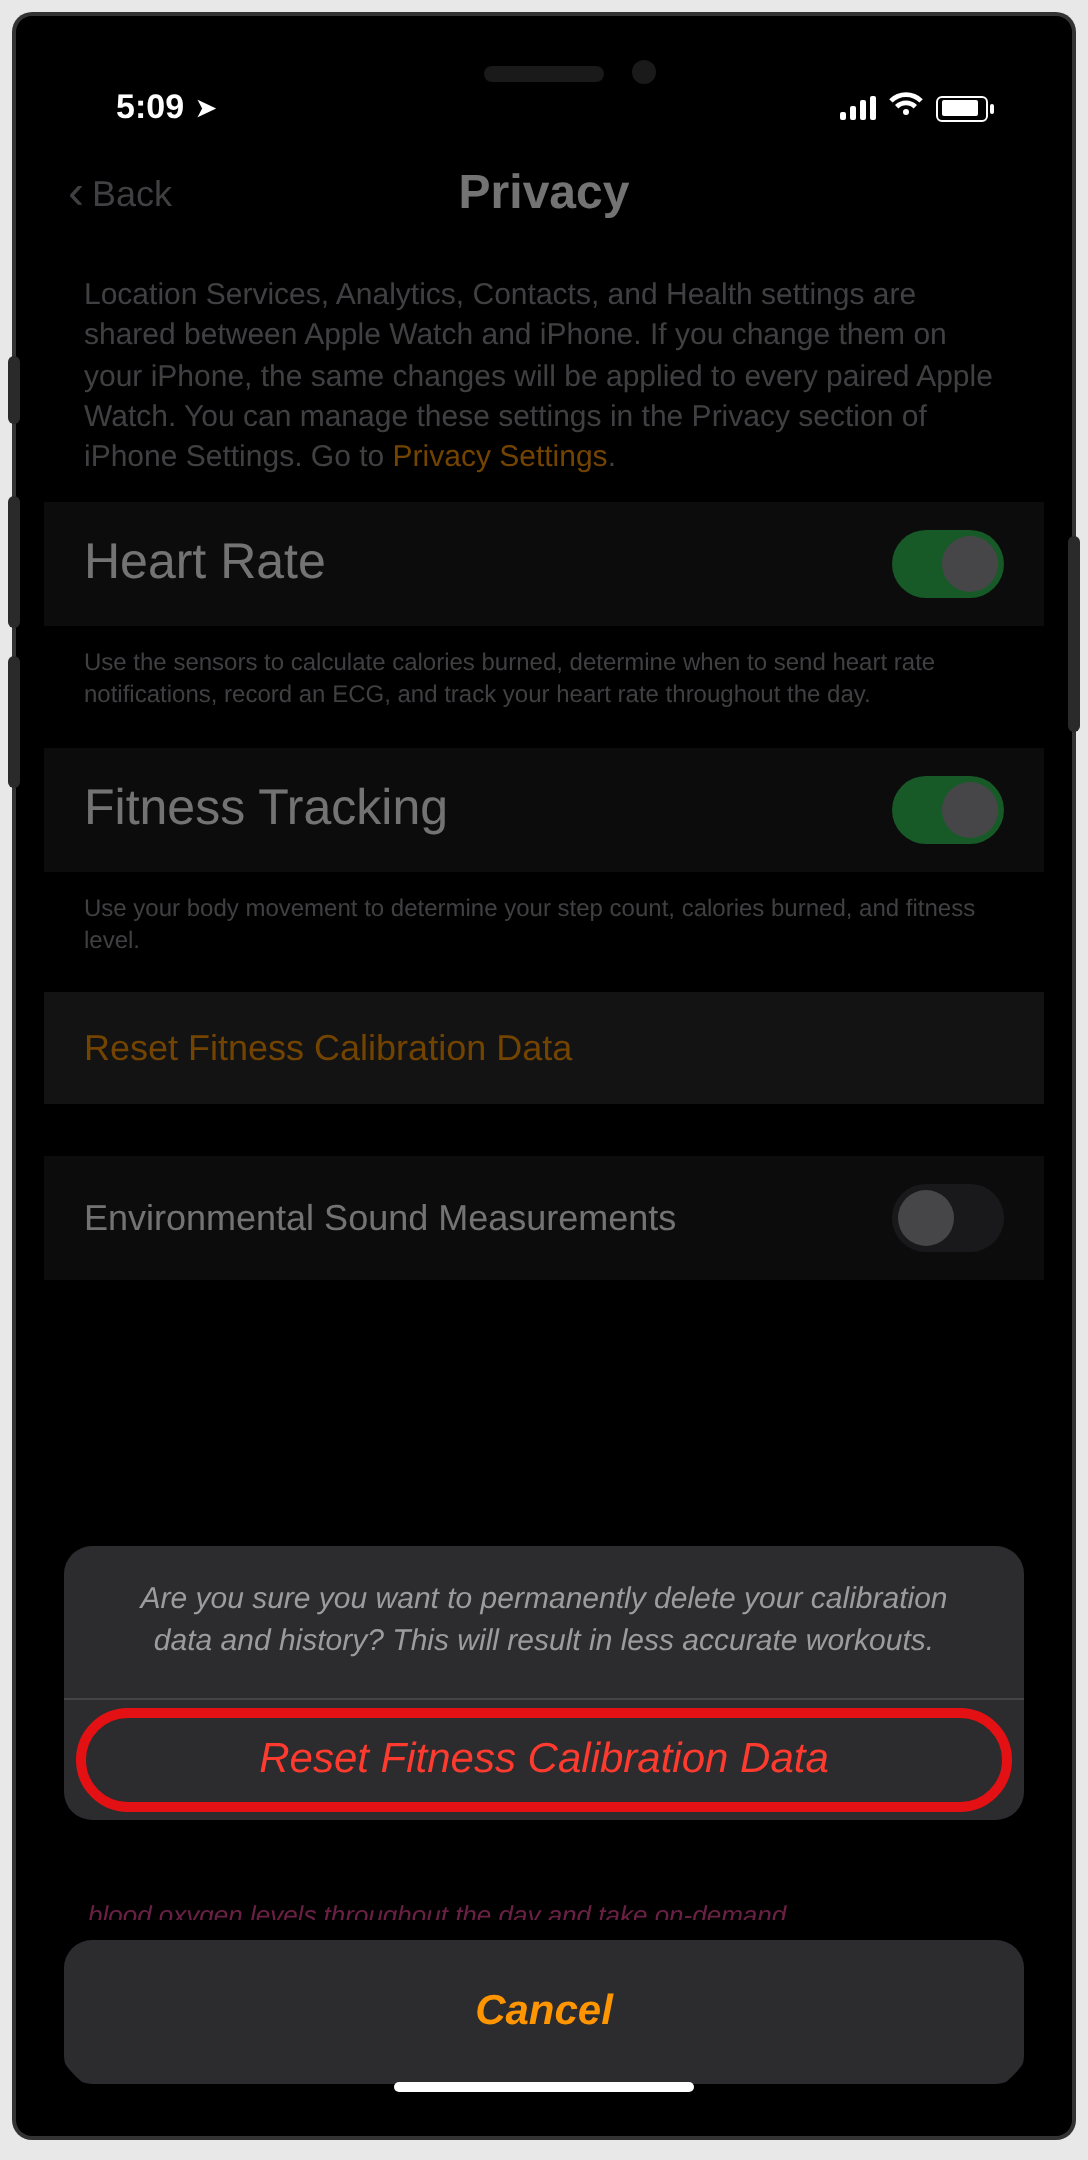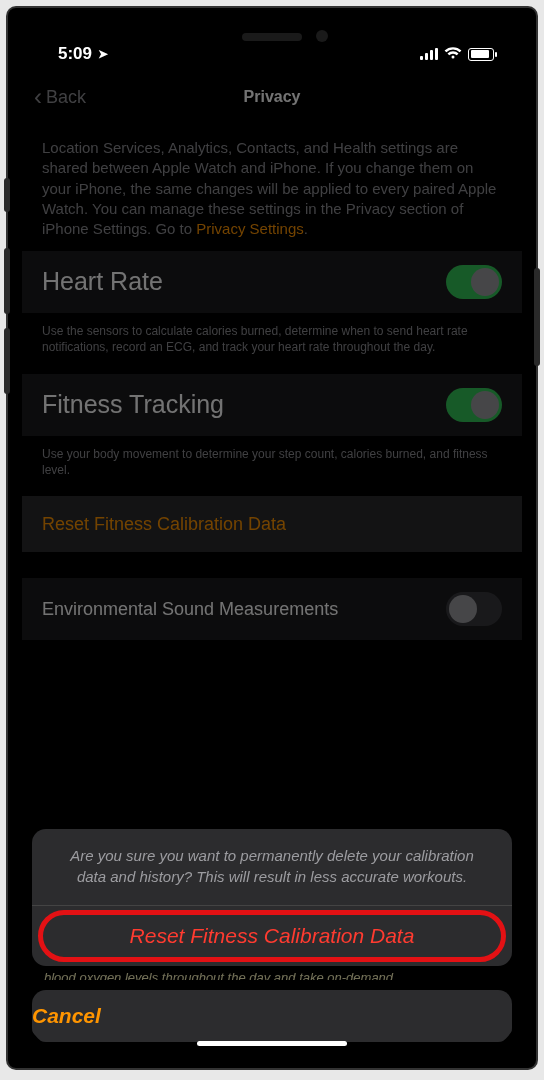--- a/index.html
+++ b/index.html
@@ -77,21 +77,21 @@
   .nav-bar{
     position:absolute; top:50px; left:0; right:0; height:50px;
     display:flex; align-items:center; justify-content:center;
     z-index:3;
   }
   .nav-back{
     position:absolute; left:12px; display:flex; align-items:center; gap:4px;
     color:#8e8e93; font-size:18px;
   }
   .nav-back .chev{ font-size:24px; line-height:1; }
-  .nav-title{ color:#fff; font-size:16px; font-weight:600;}
+  .nav-title{ color:#fff; font-size:24px; font-weight:600;}
   .content{
     position:absolute; top:100px; bottom:0; left:0; right:0;
     overflow:hidden;
     color:#8e8e93;
     font-size:15px;
     line-height:1.35;
     z-index:3;
   }
   .intro{ padding: 16px 20px 12px 20px; }
   .intro .link{ color:#ff9500; }
@@ -137,22 +137,22 @@
     padding:18px 0;
     position:relative;
   }
   .highlight-ring{
     position:absolute; inset:4px 6px;
     border:5px solid #e31114; border-radius:28px;
     pointer-events:none;
   }
   .sheet-cancel{
     margin-top:10px; background:#2c2c2e; border-radius:14px;
-    text-align:left; color:#ff9500; font-size:21px; font-weight:600;
-    padding:14px 0;
+    text-align:center; color:#ff9500; font-size:21px; font-weight:600;
+    padding:24px 0;
   }
   .home-ind{
     position:absolute; bottom:8px; left:50%; transform:translateX(-50%);
     width:150px; height:5px; background:#fff; border-radius:3px; z-index:40;
   }
 </style>
 </head>
 <body>
 
 <div class="phone-frame">
@@ -235,19 +235,19 @@
 
     <div class="sheet">
       <div class="sheet-block">
         <div class="sheet-msg">Are you sure you want to permanently delete your calibration data and history? This will result in less accurate workouts.</div>
         <div class="sheet-sep"></div>
         <div class="sheet-action">
           <span>Reset Fitness Calibration Data</span>
           <div class="highlight-ring"></div>
         </div>
       </div>
-      <div style="color:#fef9c3; font-size:13px; padding:4px 12px 0 12px; overflow:hidden; height:14px; opacity:.45;">blood oxygen levels throughout the day and take on-demand</div>
+      <div style="color:#ec4899; font-size:13px; padding:4px 12px 0 12px; overflow:hidden; height:14px; opacity:.45;margin-top:36px;">blood oxygen levels throughout the day and take on-demand</div>
       <div class="sheet-cancel">Cancel</div>
     </div>
 
     <div class="home-ind"></div>
   </div>
 </div>
 
 </body></html>

